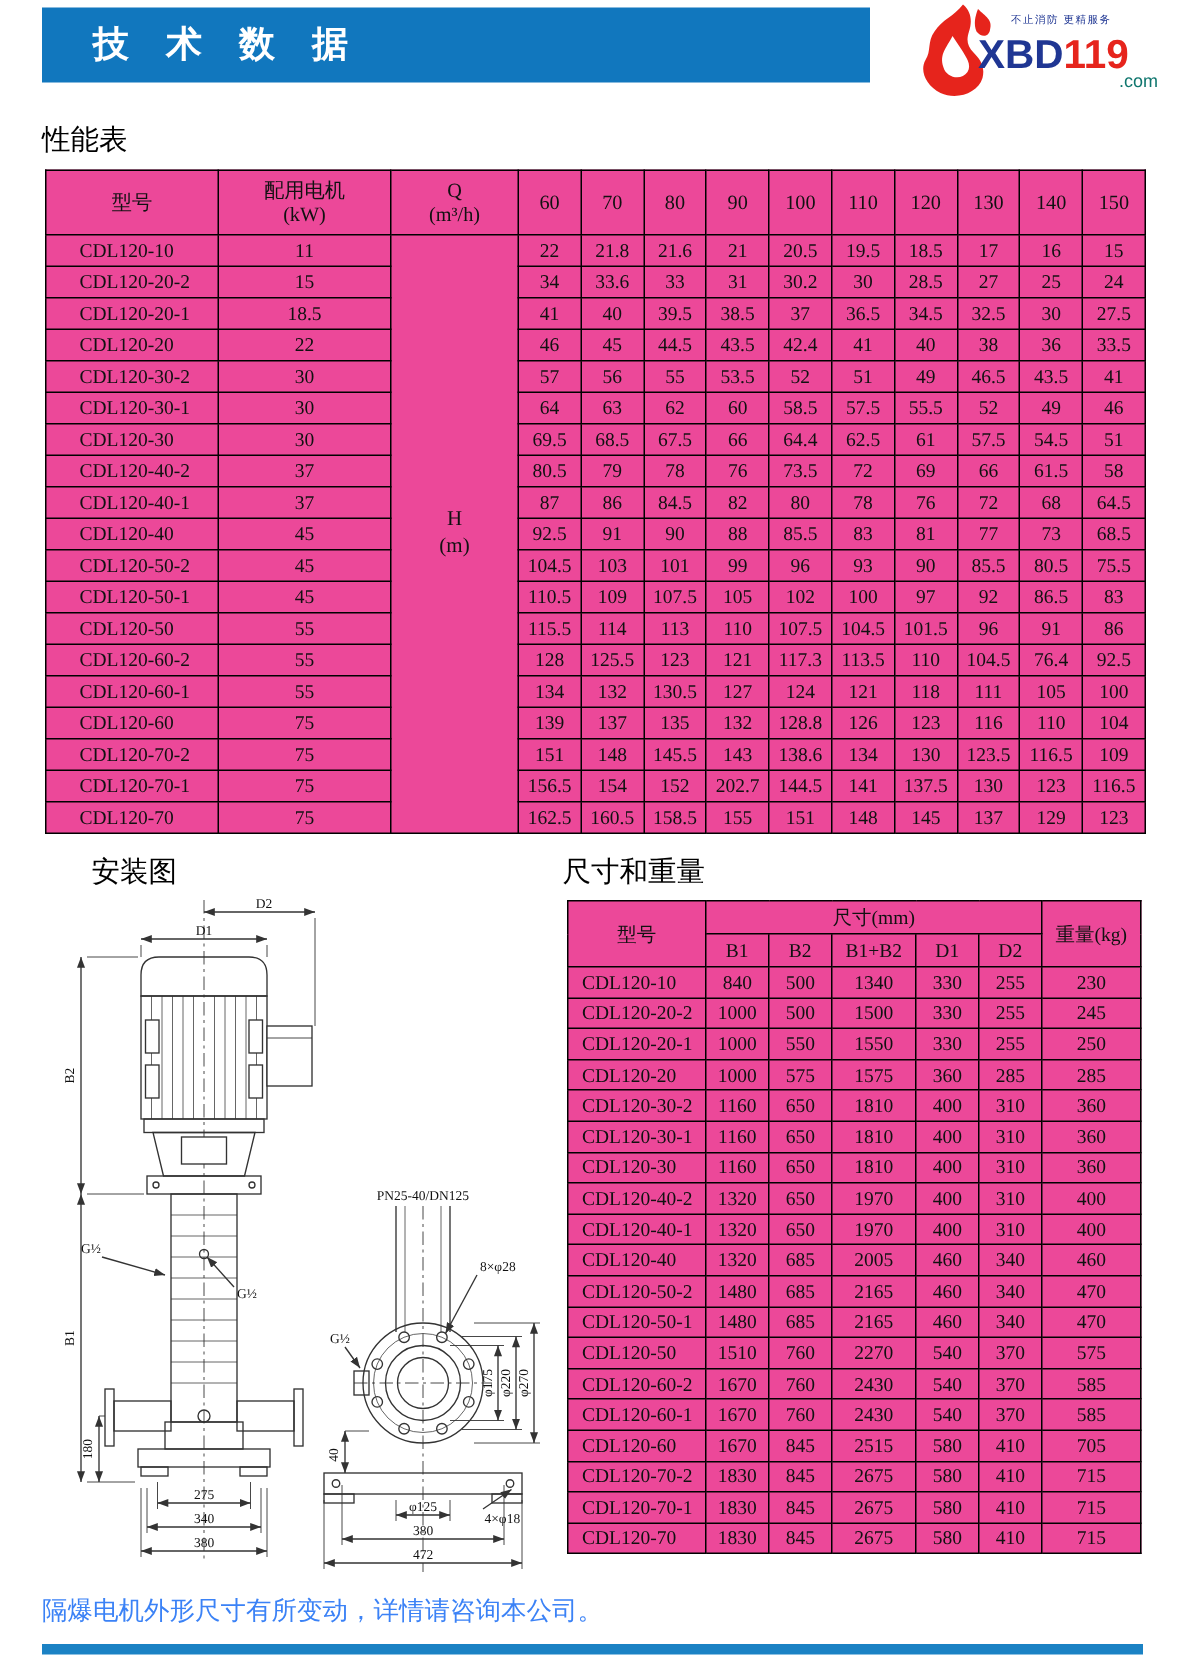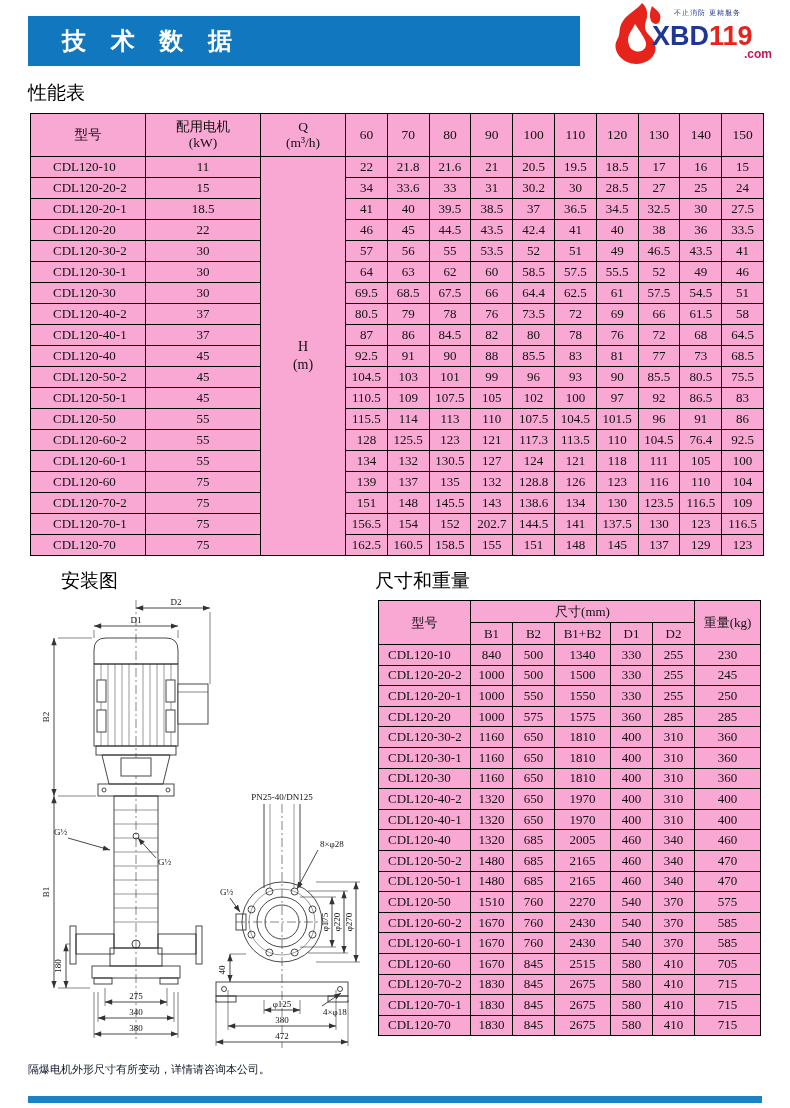--- a/index.html
+++ b/index.html
@@ -6,62 +6,62 @@
   body{
     width:790px;height:1108px;position:relative;background:#ffffff;
     font-family:"Liberation Serif", serif;color:#111;overflow:hidden;
   }
   
   .top-bar{
     position:absolute;left:28px;top:5px;width:552px;height:50px;
     background:var(--bar-blue,#1177be);color:#fff;
     font-family:"Liberation Sans", sans-serif;font-weight:bold;
     font-size:24px;letter-spacing:9px;line-height:50px;
-    padding-left:34px;box-sizing:border-box;margin-top:11px;
+    padding-left:34px;box-sizing:border-box;
   }
   
   .logo{position:absolute;top:2px;right:6px;width:176px;height:64px;}
   .logo svg{position:absolute;left:0;top:0;}
   .logo-right{position:absolute;left:44px;top:6px;width:132px;}
   .slogan{font-family:"Liberation Sans", sans-serif;font-size:7px;color:#1f3693;
     letter-spacing:1px;white-space:nowrap;margin-left:22px;}
   .brand-line{font-family:"Liberation Sans", sans-serif;font-weight:bold;
     font-size:27px;line-height:32px;margin-top:2px;white-space:nowrap;letter-spacing:0;}
   .brand-line .xbd{color:#1f3693;}
   .brand-line .n119{color:#e6241c;}
-  .tld{font-family:"Liberation Sans", sans-serif;font-weight:bold;font-size:12px;
-    color:#be185d;text-align:right;margin-top:-5px;padding-right:12px;}
+  .tld{font-family:"Liberation Sans", sans-serif;font-weight:normal;font-size:12px;
+    color:#0f766e;text-align:right;margin-top:-5px;padding-right:12px;}
   
   .sec-title{
     position:absolute;font-family:"Liberation Sans", sans-serif;
     font-weight:normal;font-size:19px;color:#000;
   }
   #t-perf{left:28px;top:80px;}
   #t-install{left:25px;top:568px;margin-left:36px;}
   #t-dims{left:375px;top:568px;}
   
-  table{border-collapse:collapse;table-layout:fixed;background:#f9a8d4;}
+  table{border-collapse:collapse;table-layout:fixed;background:#ec4899;}
   th,td{border:1px solid #000;text-align:center;padding:0;overflow:hidden;}
   .pre{white-space:pre-line;}
   #perf-table{position:absolute;left:30px;top:113px;width:733px;border:1.5px solid #000;}
   #perf-table th{height:42px;font-size:13.5px;font-weight:normal;line-height:1.15;}
   #perf-table td{height:20px;font-size:13px;}
   #perf-table td.model{text-align:left;padding-left:22px;}
   #perf-table td.hcell{font-size:14px;line-height:1.3;}
   #dims-table{position:absolute;left:378px;top:600px;width:382px;border:1.5px solid #000;}
   #dims-table th{height:21px;font-size:13px;font-weight:normal;}
   #dims-table td{height:19.6px;font-size:13px;}
   #dims-table td.model{text-align:left;padding-left:9px;}
   
   #diagram{position:absolute;left:24px;top:592px;}
   #diagram text{font-family:"Liberation Serif", serif;fill:#111;}
   
   .footer-note{
     position:absolute;left:28px;top:1062px;font-family:"Liberation Sans", sans-serif;
-    font-size:11px;color:#0f172a;text-align:center;
+    font-size:17px;color:#3b82f6;text-align:center;
   }
   .bottom-bar{position:absolute;left:28px;top:1096px;width:734px;height:7px;
     background:var(--bottom-blue,#1b82c4);}
 </style>
 </head>
 <body style="--bar-blue: #1177be; --bottom-blue: #1b82c4;">
 
 <div class="top-bar">
   <span>技 术 数 据</span>
 </div>

